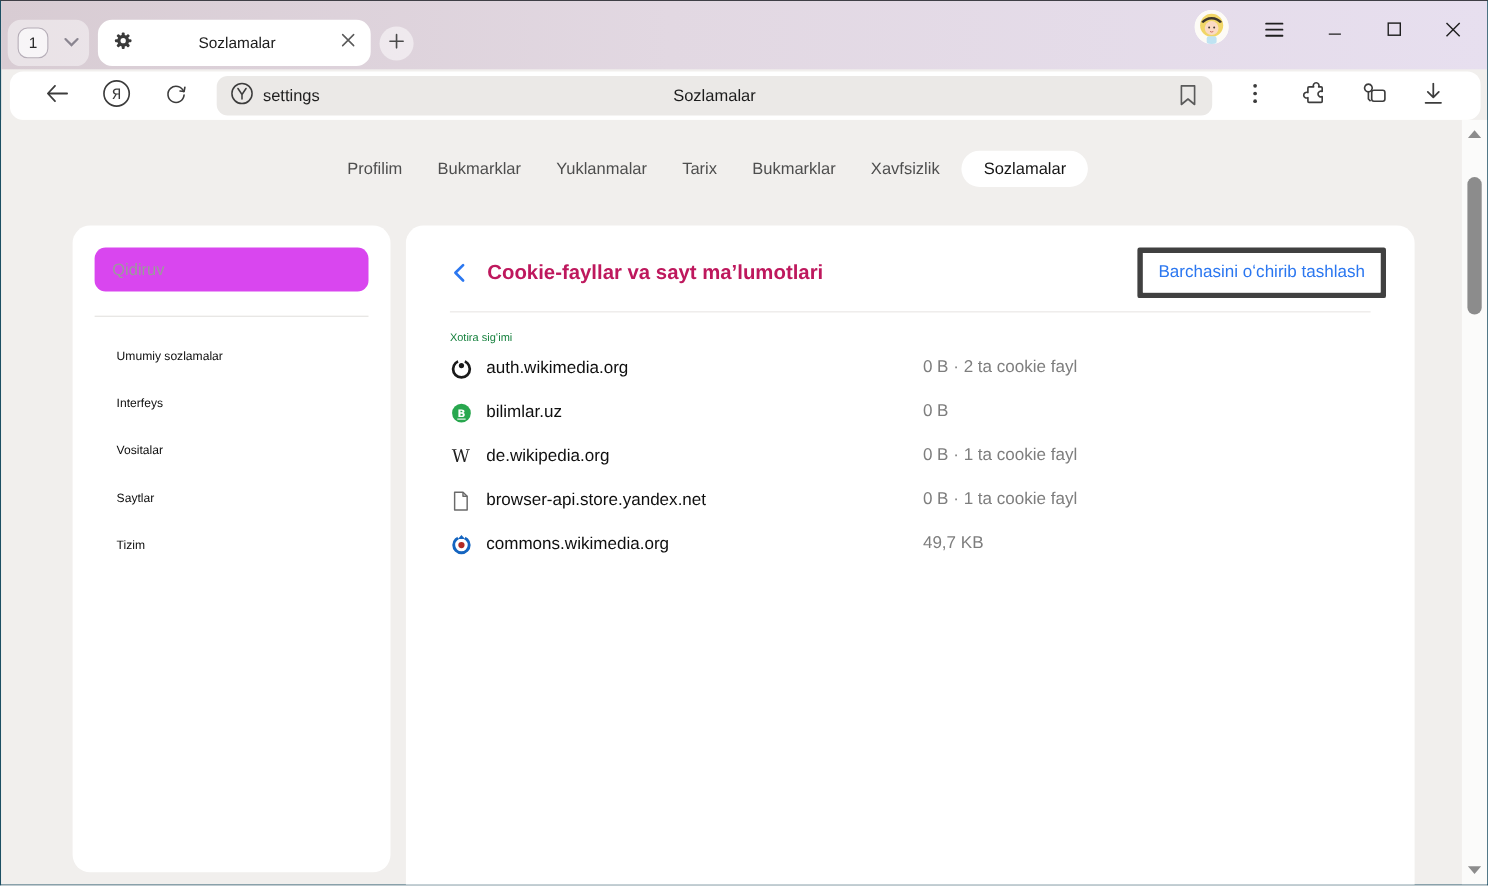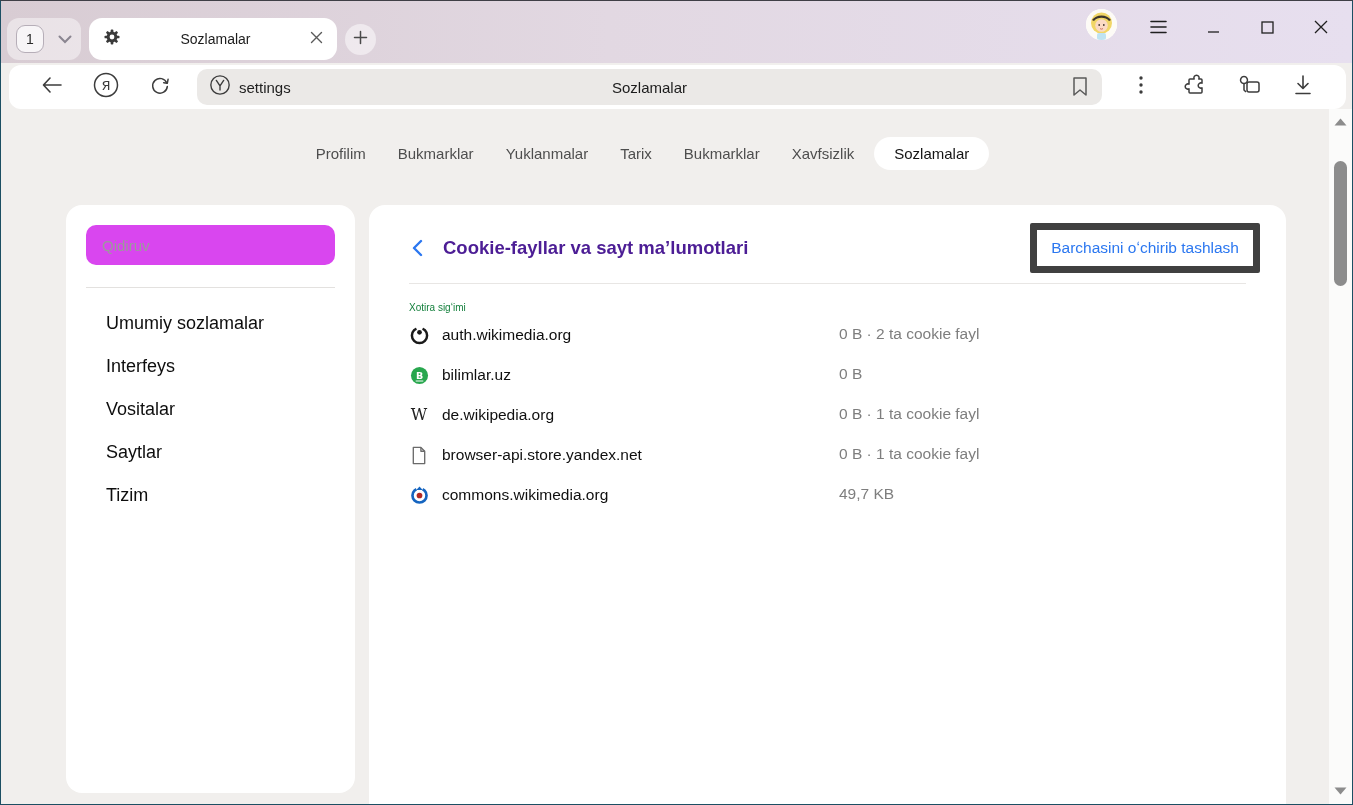--- a/index.html
+++ b/index.html
@@ -72,31 +72,31 @@
     border-radius:16px; overflow:hidden;
   }
   .search-input {
     display:block; width:249px; height:40px; margin:20px auto 0; background:#d946ef;
     border:none; border-radius:10px; font-size:15px; color:#222; padding:0 16px;
     font-family:"Liberation Sans", sans-serif; outline:none;
   }
   .search-input::placeholder { color:#9b9b9b; }
   .sidebar-rule { border-top:1px solid #e3e1df; margin:22px 20px 0; }
   .sidebar-list { margin-top:14px; }
-  .sidebar-item { font-size:18px; color:#0e0e0e; padding:10px 0 10px 40px; height:43px; display:flex; align-items:center; }
+  .sidebar-item { font-size:11px; color:#0e0e0e; padding:10px 0 10px 40px; height:43px; display:flex; align-items:center; }
 
   .main-card {
     position:absolute; left:368px; top:96px; width:917px; height:calc(100% - 96px + 12px);
     background:#fff; border-radius:16px 16px 0 0;
   }
   .main-header { display:flex; align-items:center; height:62px; margin-top:12px; padding:0 26px 0 42px; }
   .back-chevron { display:flex; align-items:center; margin-right:20px; }
-  .main-heading { font-size:18.5px; font-weight:700; color:#4c1d95; flex:1; }
+  .main-heading { font-size:18.5px; font-weight:700; color:#be185d; flex:1; }
   .delete-all-highlight {
-    border:7px solid #404040; background:#bef264; border-radius:2px;
+    border:5px solid #404040; background:#bef264; border-radius:2px;
   }
   .delete-all-button {
     display:block; border:none; background:#fff; color:#2b77f0; font-size:15.5px;
     padding:9px 14px; font-family:"Liberation Sans", sans-serif; cursor:pointer; white-space:nowrap;
   }
   .main-rule { border-top:1px solid #e8e6e4; margin:4px 40px 0; }
   .thead { display:flex; align-items:center; padding:18px 40px 12px; }
   .col-site { flex:0 0 430px; display:flex; align-items:center; font-size:15.5px; color:#1c1c1c; }
   .col-size { font-size:10px; color:#15803d; }
   .trow { display:flex; align-items:flex-start; height:40px; padding:0 40px; }

